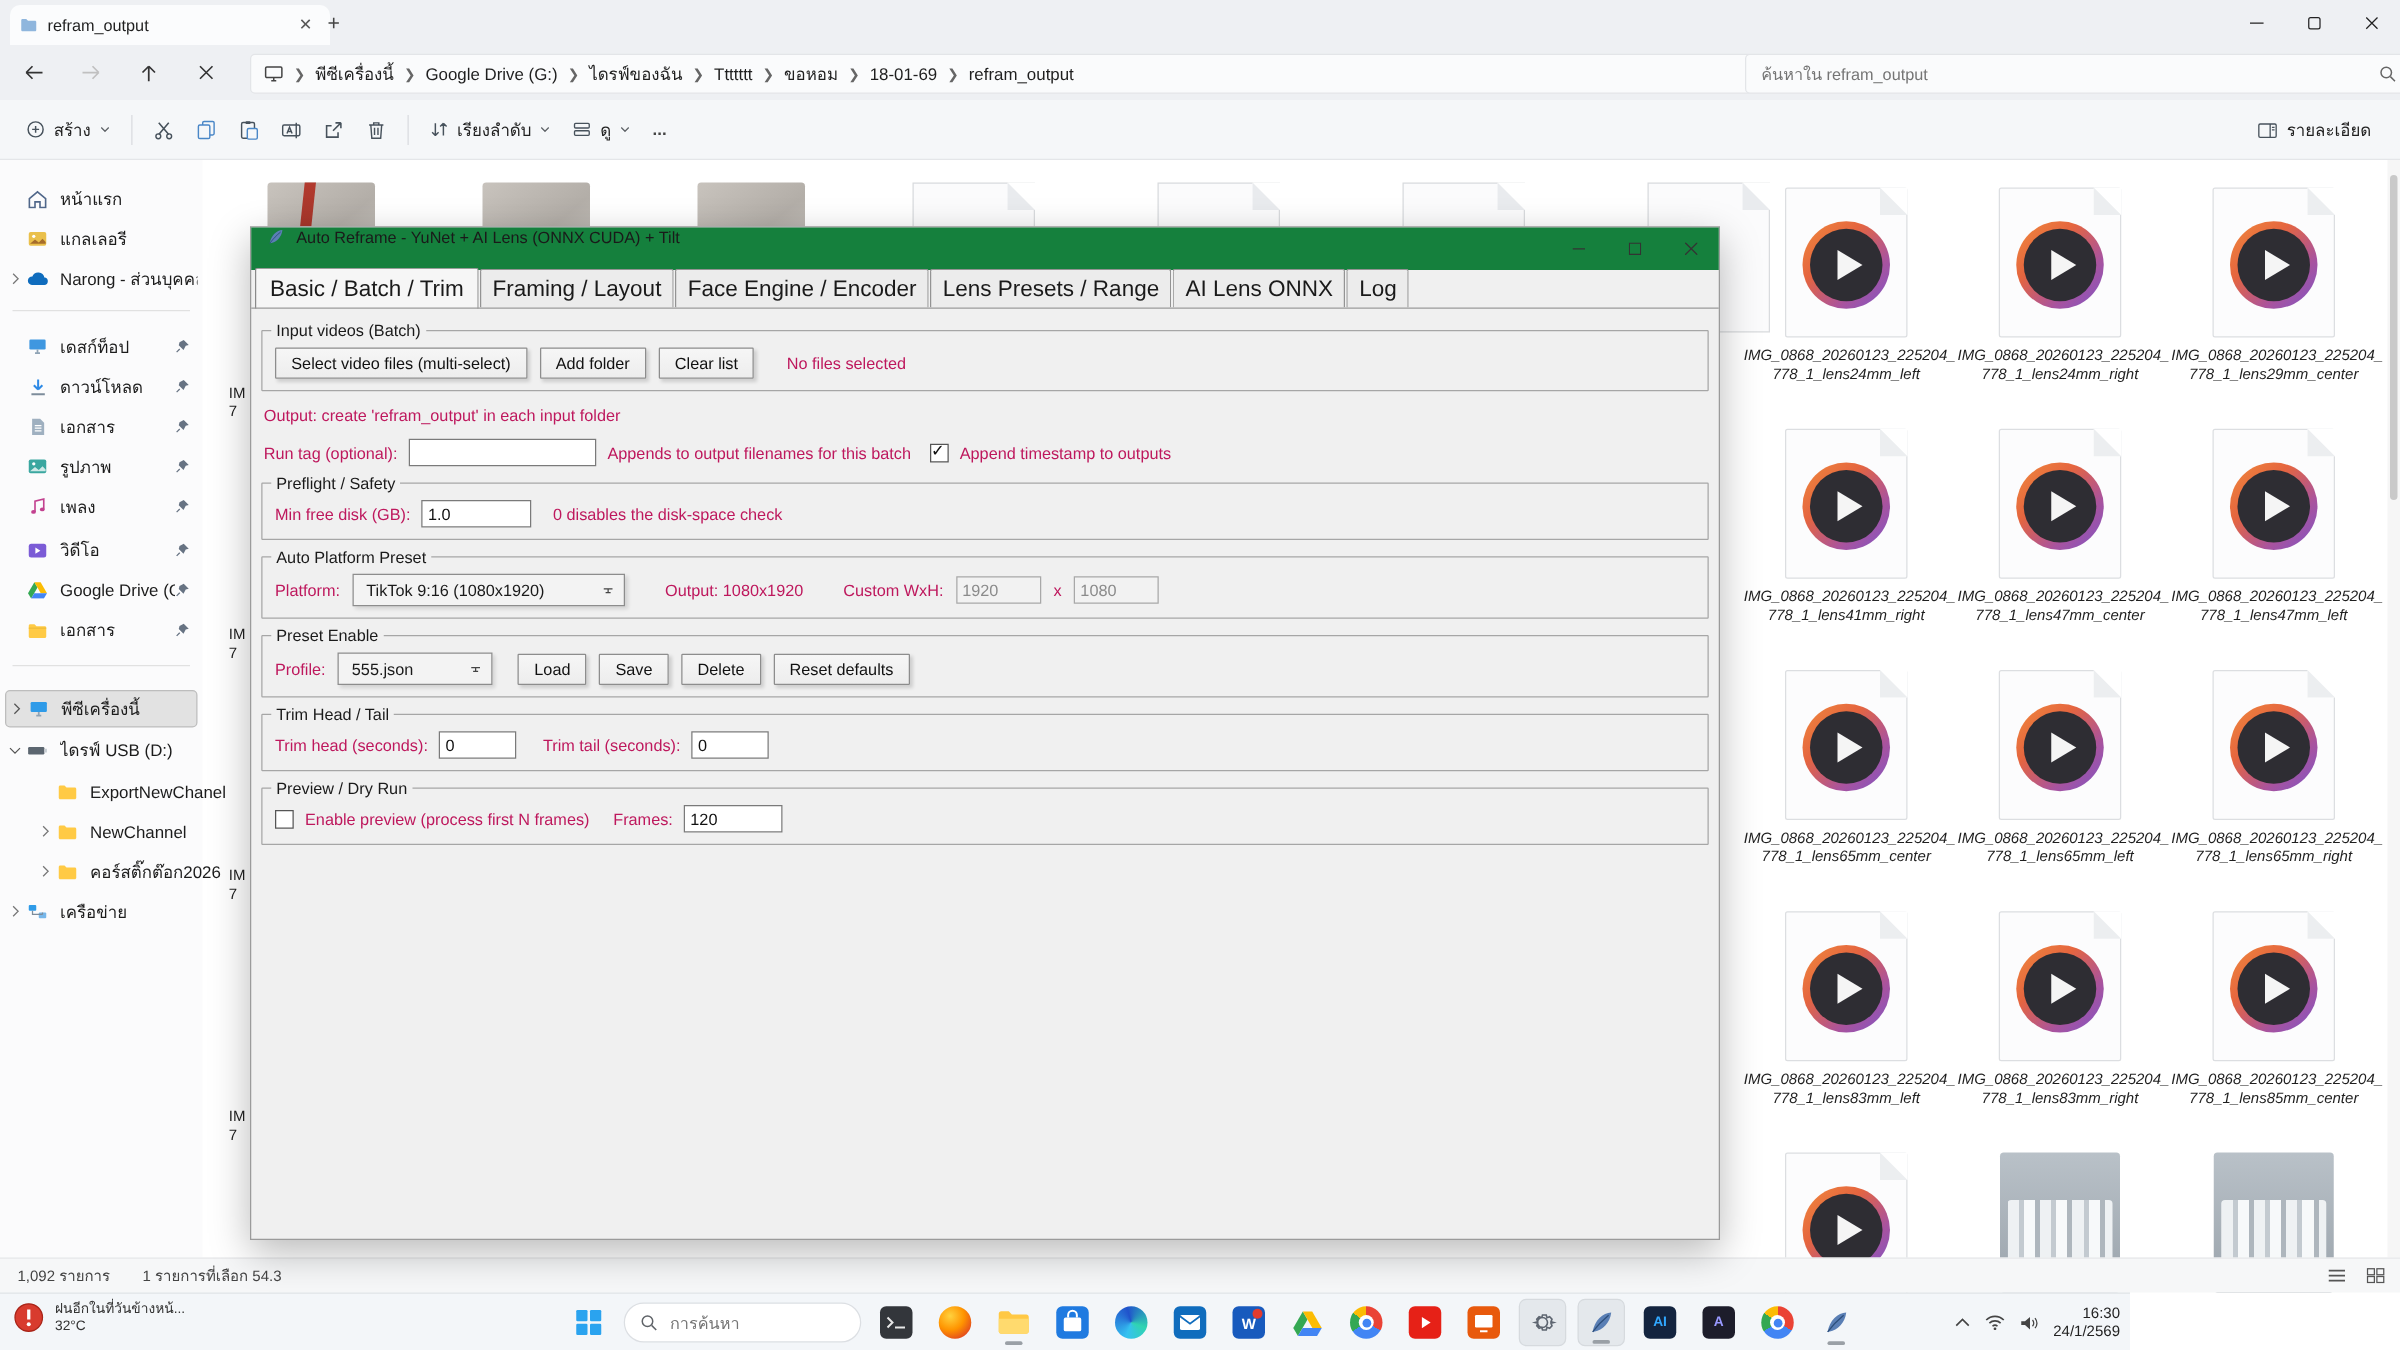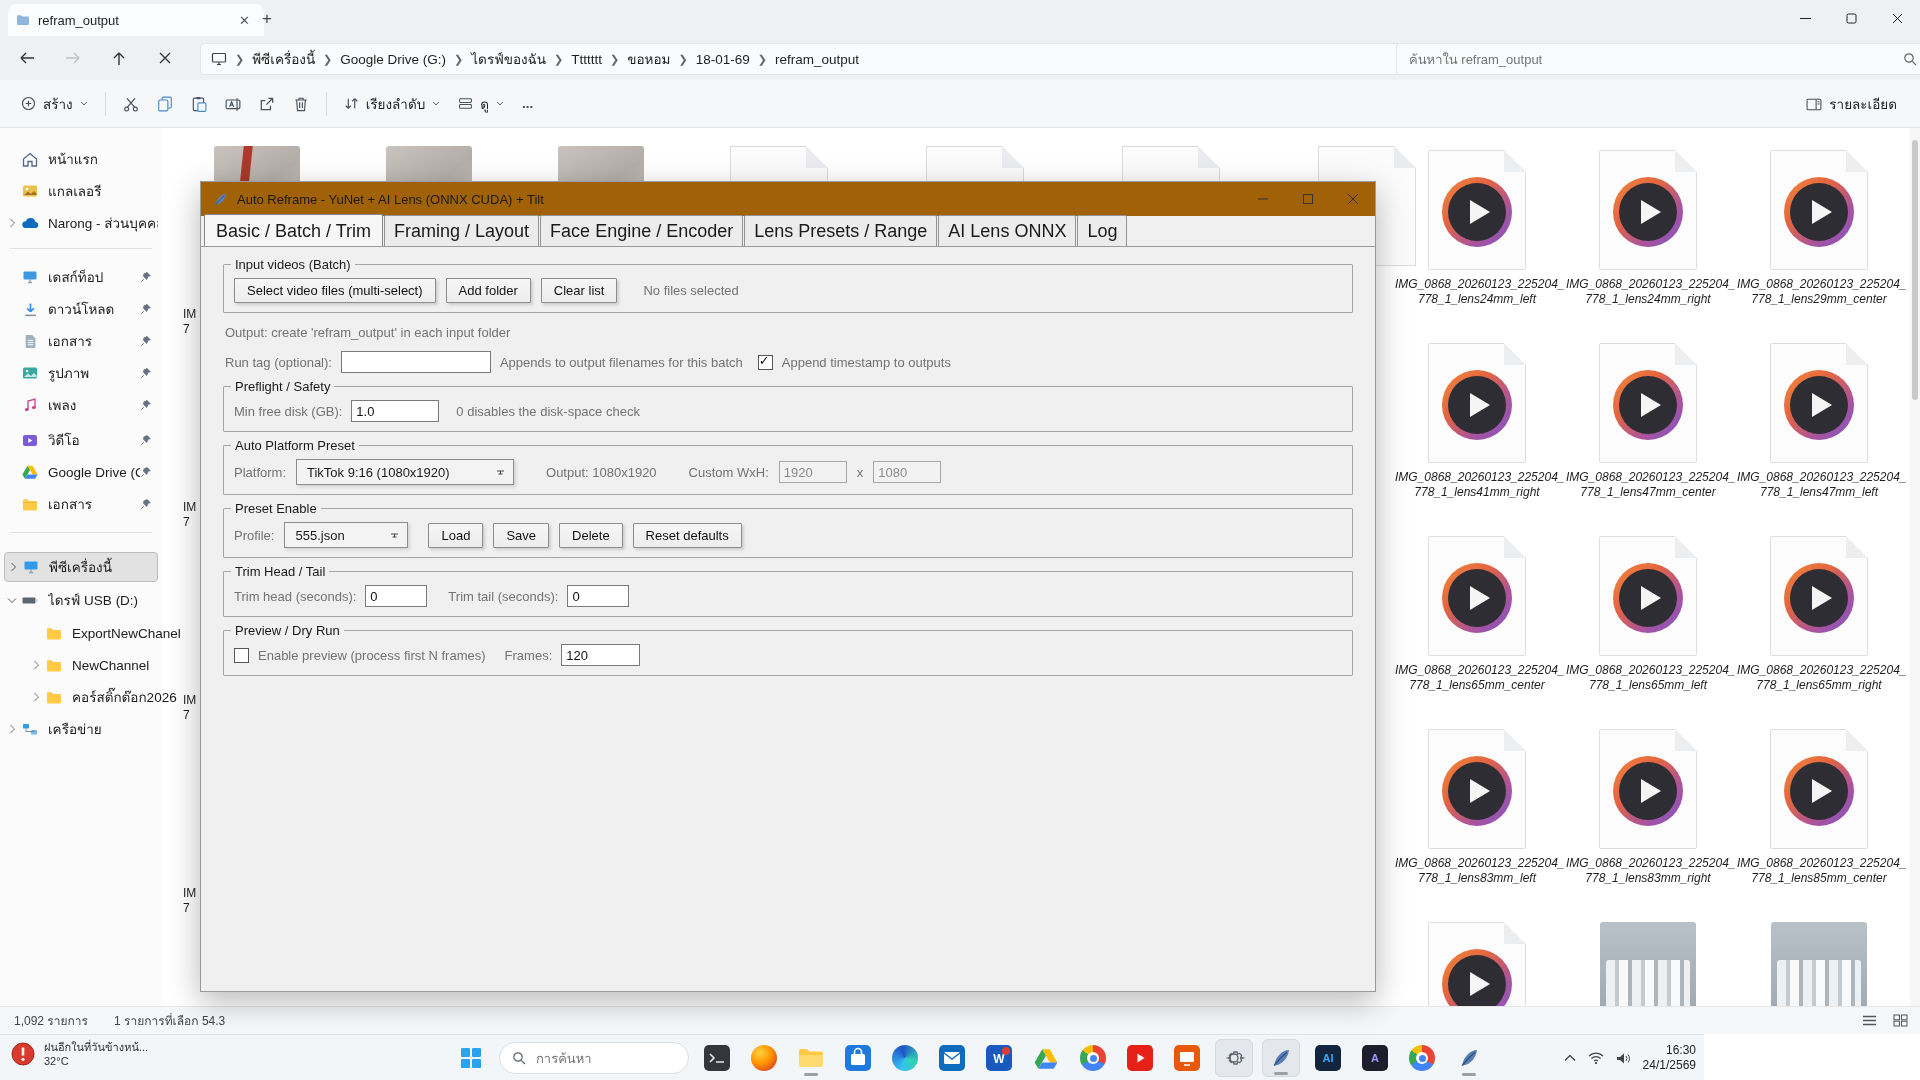--- a/index.html
+++ b/index.html
@@ -80,46 +80,46 @@
 
   
   .statusbar{position:absolute;left:0;top:1006px;width:1920px;height:28px;background:#f6f7f8;
              border-top:1px solid #e6e7e9;z-index:6;display:flex;align-items:center;
              font-size:12px;color:#444;padding:0 14px;box-sizing:border-box;gap:26px;}
   .sb-right{position:absolute;right:12px;display:flex;gap:16px;align-items:center;}
 
   
   .dlg{position:absolute;left:200px;top:181px;width:1176px;height:811px;background:#f0f0f0;
        border:1px solid #9b9b9b;box-shadow:0 10px 30px rgba(0,0,0,.28);z-index:10;box-sizing:border-box;}
-  .dlg-tb{height:34px;display:flex;align-items:center;padding:0 0 0 12px;background:#a16207;}
+  .dlg-tb{height:34px;display:flex;align-items:flex-start;padding:0 0 0 12px;background:#15803d;}
   .dlg-title{font-size:13px;color:#1a1a1a;margin-left:9px;flex:1;}
   .dlg-wbtns{display:flex;height:34px;}
   .dlg-wb{width:45px;display:flex;align-items:center;justify-content:center;}
   .dlg-tabs{display:flex;align-items:flex-end;padding-left:3px;height:30px;}
   .dtab{border:1px solid #939393;border-bottom:none;background:#ececec;color:#1a1a1a;
         font-size:18px;padding:5px 9px 4px;margin-right:1px;border-radius:2px 2px 0 0;}
   .dtab.active{background:#f6f6f6;padding:6px 11px 5px;position:relative;top:1px;border-color:#8a8a8a;}
   .dlg-body{position:relative;border-top:1px solid #9a9a9a;height:calc(100% - 65px);
-            padding:4px 20px;box-sizing:border-box;font-size:13px;}
+            padding:4px 6px;box-sizing:border-box;font-size:13px;}
   .grp{position:relative;border:1px solid #a6a6a6;border-radius:1px;margin:13px 2px 0;
        padding:13px 10px 9px;}
   .grp-l{position:absolute;top:-8px;left:7px;background:#f0f0f0;padding:0 4px;font-size:13px;color:#1a1a1a;}
   .tbtn{background:linear-gradient(#f6f6f6,#ededed);border:1px solid #8d8d8d;border-radius:1px;
         box-shadow:2px 2px 3px rgba(0,0,0,.14);padding:4px 12px;font-size:13px;color:#111;
         font-family:inherit;}
   .entry{background:#fff;border:1px solid #7a7a7a;height:22px;box-sizing:border-box;
          font-size:13px;padding:0 4px;font-family:inherit;color:#111;}
   .entry.dis{background:#f2f2f2;border-color:#a8a8a8;color:#8b8b8b;}
   .combo{display:inline-flex;align-items:center;justify-content:space-between;background:#f3f3f3;
          border:1px solid #8d8d8d;box-shadow:2px 2px 3px rgba(0,0,0,.12);height:24px;
          padding:0 6px 0 10px;font-size:13px;gap:4px;}
   .carr{width:14px;height:12px;display:flex;align-items:center;justify-content:center;}
   .cb{width:13px;height:13px;background:#fff;border:1px solid #555;position:relative;flex:none;}
   .cb.checked:after{content:"\2713";position:absolute;left:0px;top:-3px;font-size:13px;font-weight:bold;color:#111;}
-  .txt{font-size:13px;color:#737373;white-space:nowrap;}
+  .txt{font-size:13px;color:#be185d;white-space:nowrap;}
 
   
   .taskbar{position:absolute;left:0;top:1034px;width:1704px;height:46px;background:#f3f6f9;
            border-top:1px solid #e0e3e6;z-index:50;}
   .weather{position:absolute;left:10px;top:5px;display:flex;align-items:center;gap:8px;}
   .wtxt{font-size:11px;line-height:14px;color:#333;}
   .ticons{position:absolute;left:452px;top:0;height:46px;display:flex;align-items:center;gap:9px;}
   .tbi{width:38px;height:38px;border-radius:6px;display:flex;align-items:center;justify-content:center;position:relative;}
   .tbi.open:after{content:"";position:absolute;bottom:1px;left:50%;transform:translateX(-50%);
                   width:14px;height:3px;border-radius:2px;background:#9aa0a6;}

